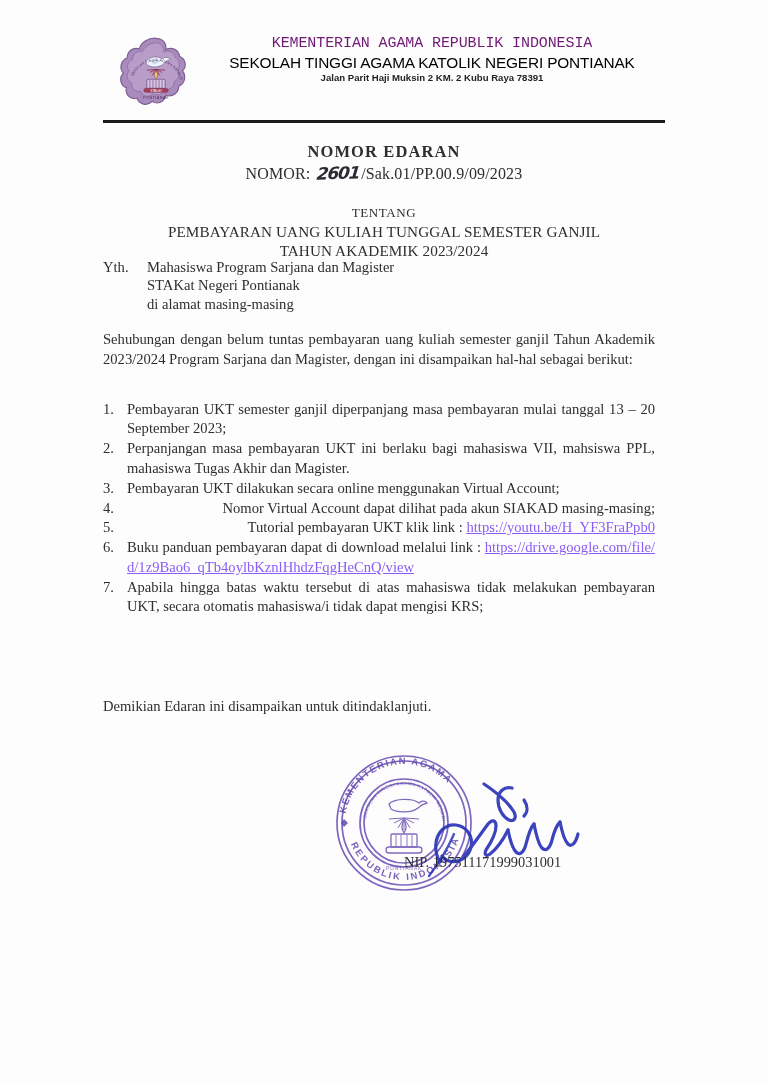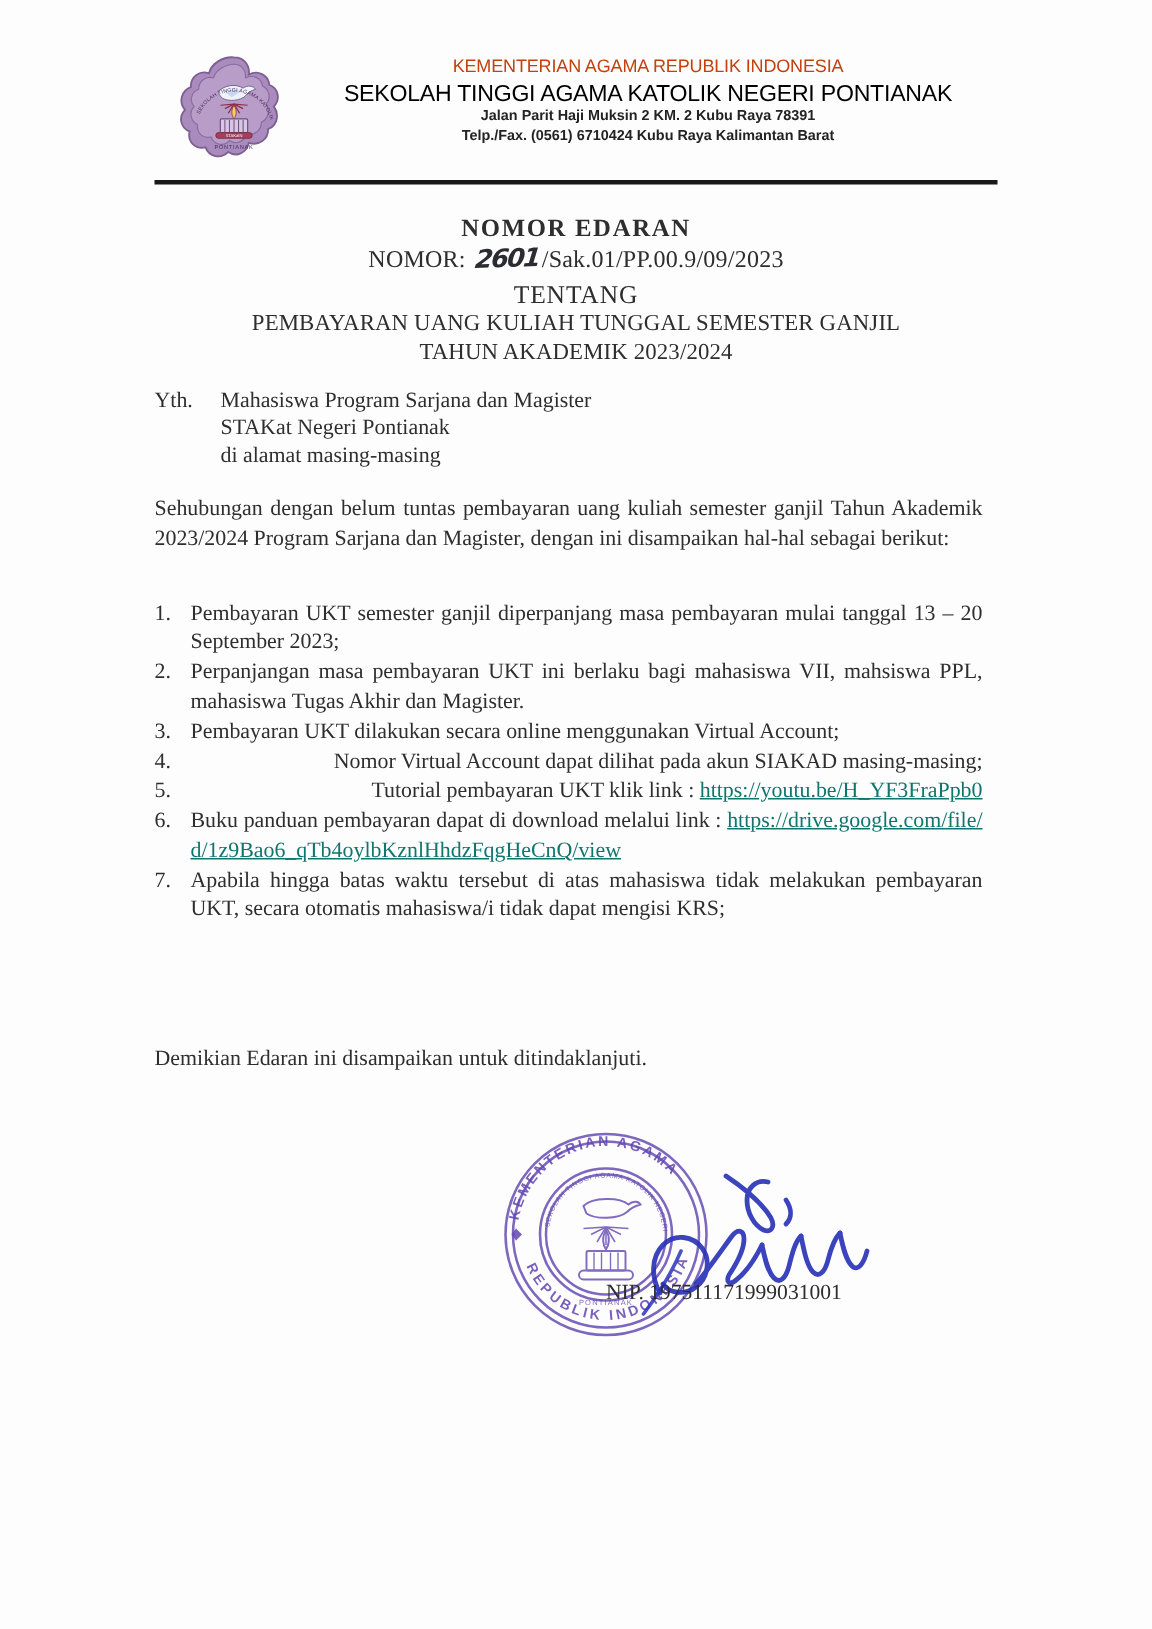--- a/index.html
+++ b/index.html
@@ -38,25 +38,25 @@
   .logo svg { display:block; width:100%; height:100%; }
 
   .head-text {
     position: absolute;
     left: 196px;
     right: 100px;
     top: 0;
     text-align: center;
   }
   .org-line-1 {
-    font-family: Liberation Sans, sans-serif;
-    font-size: 12px;
+    font-family: Liberation Mono, monospace;
+    font-size: 15px;
     letter-spacing: -0.1px;
     line-height: 20px;
-    color: #c2410c;
+    color: #701a75;
     white-space: nowrap;
   }
   .org-line-2 {
     font-family: "Liberation Sans", sans-serif;
     font-size: 15.4px;
     letter-spacing: -0.15px;
     line-height: 18px;
     color: #000000;
     white-space: nowrap;
   }
@@ -115,24 +115,24 @@
     font-style: italic;
     font-weight: bold;
     font-size: 17px;
     color: #2b2b33;
     letter-spacing: -1.2px;
     transform: skewX(-8deg) rotate(-2deg);
     display: inline-block;
     padding: 0 2px;
   }
   .t-tentang {
-    font-size: 17px;
+    font-size: 13px;
     line-height: 19px;
     letter-spacing: 0.6px;
-    margin-top: 2px;
+    margin-top: 18px;
   }
   .t-subject {
     font-size: 15.2px;
     line-height: 19px;
     letter-spacing: 0.1px;
   }
 
   
   .addressee {
     position: absolute;
@@ -179,21 +179,21 @@
     width: 24px;
     flex: 0 0 24px;
     text-align: left;
   }
   .li .txt {
     flex: 1 1 auto;
     text-align: justify;
   }
   .li .txt.nojust { text-align: right; }
   a.lnk-blue, .lnk-blue {
-    color: #0f766e;
+    color: #8b5cf6;
     text-decoration: underline;
     word-break: break-all;
   }
 
   .closing {
     position: absolute;
     left: 103px;
     width: 552px;
     top: 697px;
     font-size: 14.6px;
@@ -289,21 +289,20 @@
           </text>
           <text x="50" y="83" font-family="Liberation Sans, sans-serif" font-size="5" fill="#4a2f5e" text-anchor="middle" letter-spacing="0.6">PONTIANAK</text>
         </g>
       </svg>
     </div>
 
     <div class="head-text">
       <div class="org-line-1">KEMENTERIAN AGAMA REPUBLIK INDONESIA</div>
       <div class="org-line-2">SEKOLAH TINGGI AGAMA KATOLIK NEGERI PONTIANAK</div>
       <div class="addr">Jalan Parit Haji Muksin 2 KM. 2 Kubu Raya 78391</div>
-      <div class="addr">Telp./Fax. (0561) 6710424 Kubu Raya Kalimantan Barat</div>
     </div>
   </div>
 
   <div class="rule"></div>
 
   <div class="title-block">
     <div class="t-surat">NOMOR EDARAN</div>
     <div class="t-nomor">
       <span>NOMOR:</span>
       <span class="hand">2601</span><span>/Sak.01/PP.00.9/09/2023</span>

